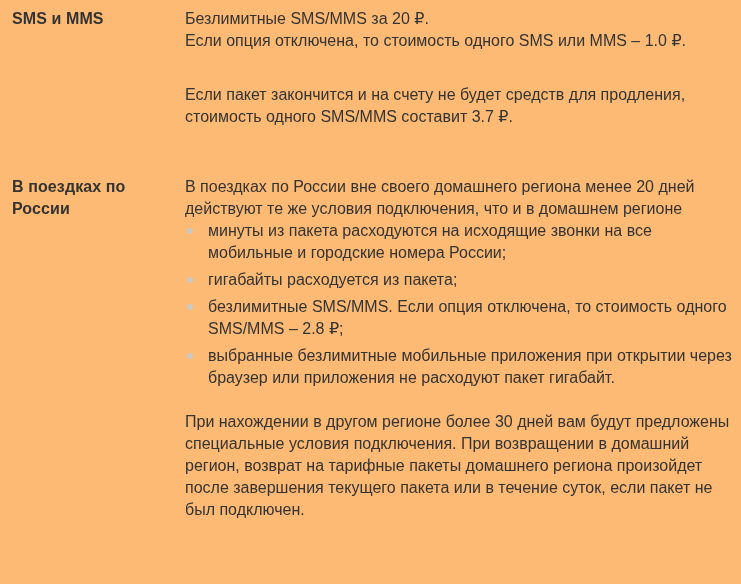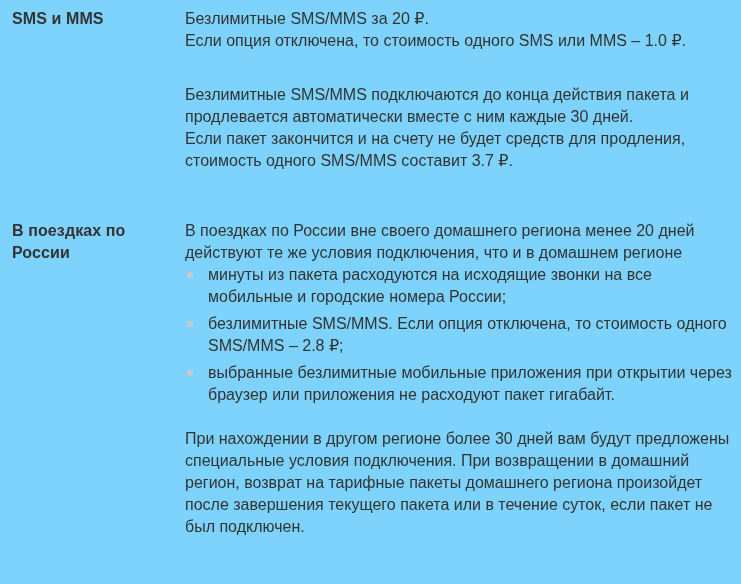--- a/index.html
+++ b/index.html
@@ -6,21 +6,21 @@
   html, body {
     width: 741px;
     height: 584px;
     background: #ffffff;
     font-family: "Liberation Sans", "DejaVu Sans", sans-serif;
     overflow: hidden;
   }
   .page {
     width: 741px;
     height: 584px;
-    background: #7dd3fc;
+    background: #fdba74;
     padding-top: 8px;
   }
   .row {
     display: flex;
     align-items: flex-start;
   }
   .row.second {
     margin-top: 48px;
   }
   .label-col {
@@ -70,39 +70,39 @@
 <div class="page">
 
   <div class="row">
     <div class="label-col">SMS и MMS</div>
     <div class="content-col">
       <div class="para">
         <div>Безлимитные SMS/MMS за 20 ₽.</div>
         <div>Если опция отключена, то стоимость одного SMS или MMS – 1.0 ₽.</div>
       </div>
       <div class="para">
-        <div>Безлимитные SMS/MMS подключаются до конца действия пакета и продлевается автоматически вместе с ним каждые 30 дней.</div>
         <div>Если пакет закончится и на счету не будет средств для продления, стоимость одного SMS/MMS составит 3.7 ₽.</div>
       </div>
     </div>
   </div>
 
   <div class="row second">
     <div class="label-col">В поездках по России</div>
     <div class="content-col">
       <div class="para">
         <span>В поездках по России вне своего домашнего региона менее 20 дней действуют те же условия подключения, что и в домашнем регионе</span>
       </div>
       <ul class="bullets">
         <li>
           <span class="dot"></span>
           <span>минуты из пакета расходуются на исходящие звонки на все мобильные и городские номера России;</span>
         </li>
         <li>
           <span class="dot"></span>
+          <span>гигабайты расходуется из пакета;</span>
         </li>
         <li>
           <span class="dot"></span>
           <span>безлимитные SMS/MMS. Если опция отключена, то стоимость одного SMS/MMS – 2.8 ₽;</span>
         </li>
         <li>
           <span class="dot"></span>
           <span>выбранные безлимитные мобильные приложения при открытии через браузер или приложения не расходуют пакет гигабайт.</span>
         </li>
       </ul>

